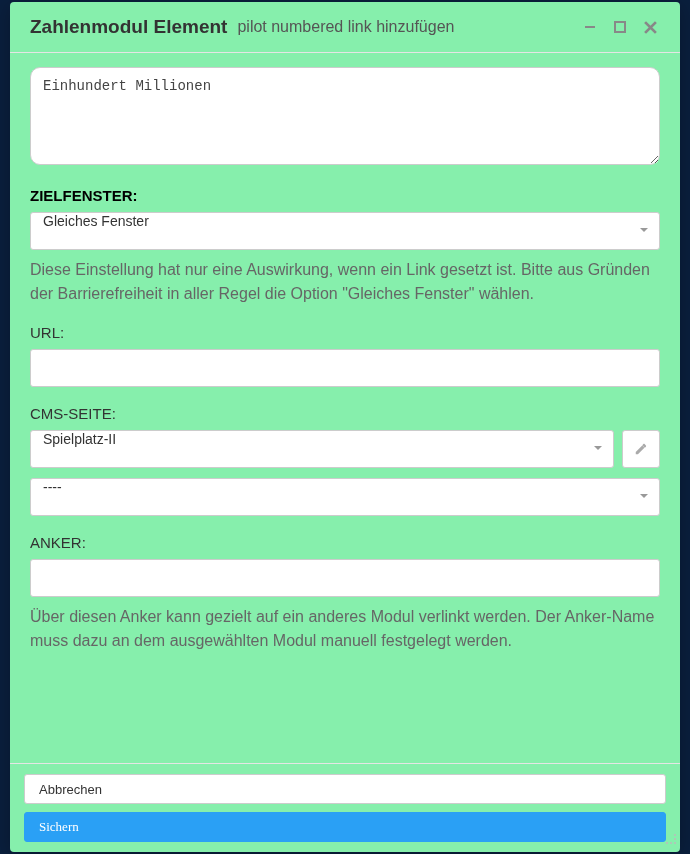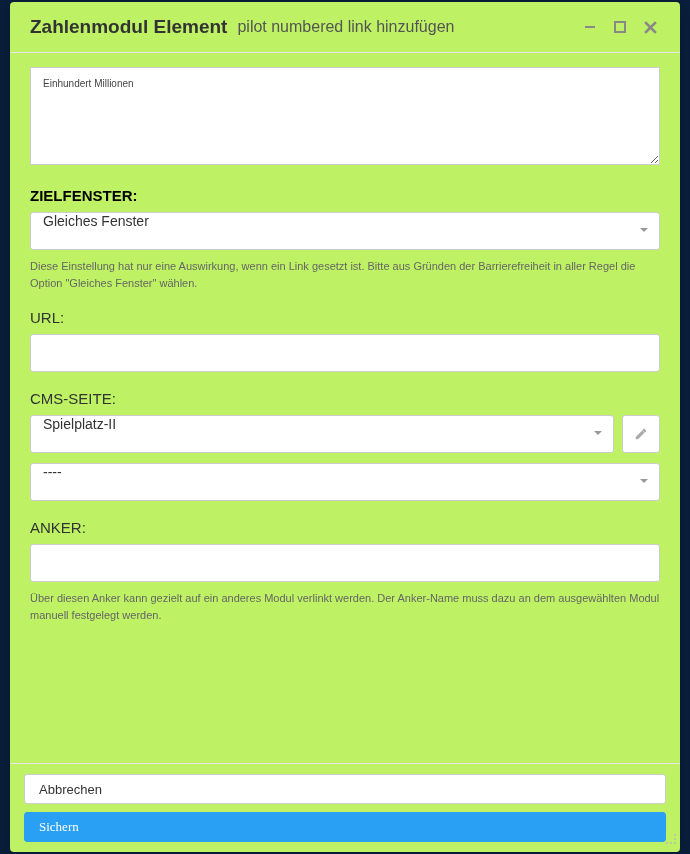--- a/index.html
+++ b/index.html
@@ -9,21 +9,21 @@
       width: 690px;
       height: 854px;
       overflow: hidden;
     }
     .dialog {
       position: absolute;
       top: 2px;
       left: 10px;
       right: 10px;
       bottom: 2px;
-      background: #bef264;
+      background: #86efac;
       border-radius: 4px;
       box-shadow: 0 4px 20px rgba(0,0,0,0.25);
       display: flex;
       flex-direction: column;
     }
     .dialog-header {
       display: flex;
       align-items: center;
       padding: 14px 20px;
       border-bottom: 1px solid #e5e5e5;
@@ -60,24 +60,24 @@
       font-size: 15px;
       font-weight: 700;
       color: #000;
       margin-bottom: 8px;
       display: block;
     }
     .field-label.normal { color: #333; font-weight: 400; }
     textarea.form-input {
       width: 100%;
       border: 1px solid #ccc;
-      border-radius: 0;
+      border-radius: 10px;
       padding: 10px 12px;
-      font-size: 10px;
-      font-family: Liberation Sans, sans-serif;
+      font-size: 14px;
+      font-family: Liberation Mono, monospace;
       color: #444;
       resize: both;
     }
     input.form-input {
       width: 100%;
       border: 1px solid #ccc;
       border-radius: 3px;
       padding: 8px 12px;
       font-size: 14px;
       height: 38px;
@@ -101,21 +101,21 @@
     }
     .select-caret {
       position: absolute;
       right: 10px;
       top: 50%;
       transform: translateY(-50%);
       pointer-events: none;
       color: #999;
     }
     .help-text {
-      font-size: 11px;
+      font-size: 16px;
       color: #666;
       line-height: 1.5;
       margin-top: 8px;
     }
     .field-block { margin-bottom: 18px; }
     .cms-row {
       display: flex;
       gap: 8px;
       margin-bottom: 10px;
       align-items: stretch;

